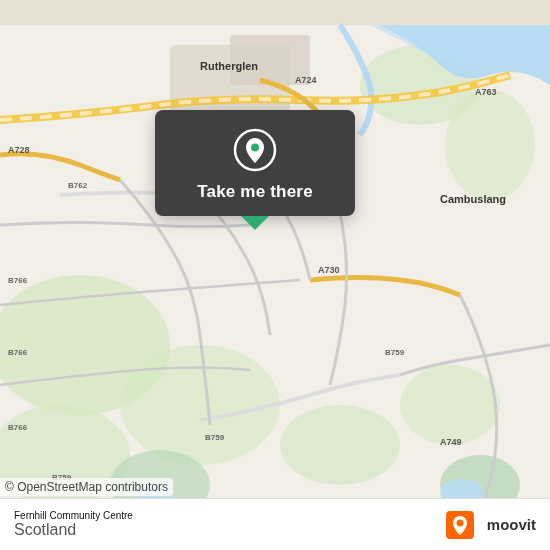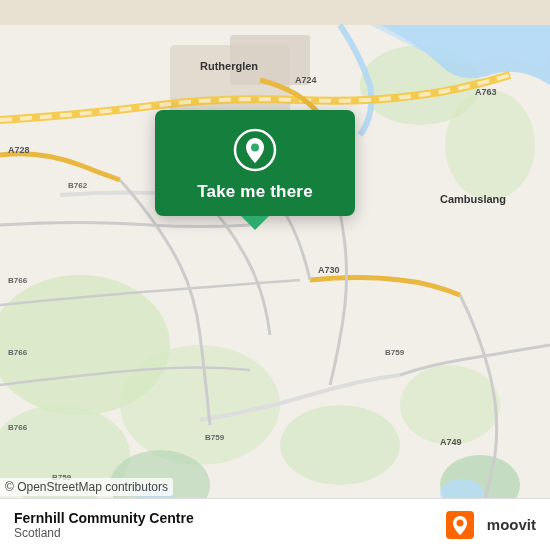--- a/index.html
+++ b/index.html
@@ -26,21 +26,21 @@
       top: 0; left: 0;
       width: 100%; height: 100%;
     }
 
     
     #popup-card {
       position: absolute;
       top: 110px;
       left: 155px;
       width: 200px;
-      background: #15803d;
+      background: #404040;
       border-radius: 8px;
       padding: 18px 16px 14px 16px;
       display: flex;
       flex-direction: column;
       align-items: center;
       box-shadow: 0 4px 16px rgba(0,0,0,0.25);
       cursor: pointer;
     }
 
     #popup-card::after {
@@ -81,27 +81,27 @@
       padding: 8px 14px 8px 14px;
       height: 52px;
     }
 
     #bottom-bar-left {
       display: flex;
       flex-direction: column;
     }
 
     #location-name {
-      font-size: 14px;
-      font-weight: 700;
+      font-size: 10px;
+      font-weight: 400;
       color: #111;
     }
 
     #location-region {
-      font-size: 12px;
+      font-size: 16px;
       color: #555;
     }
 
     #moovit-logo {
       display: flex;
       align-items: center;
       gap: 13px;
     }
 
     #moovit-icon {

